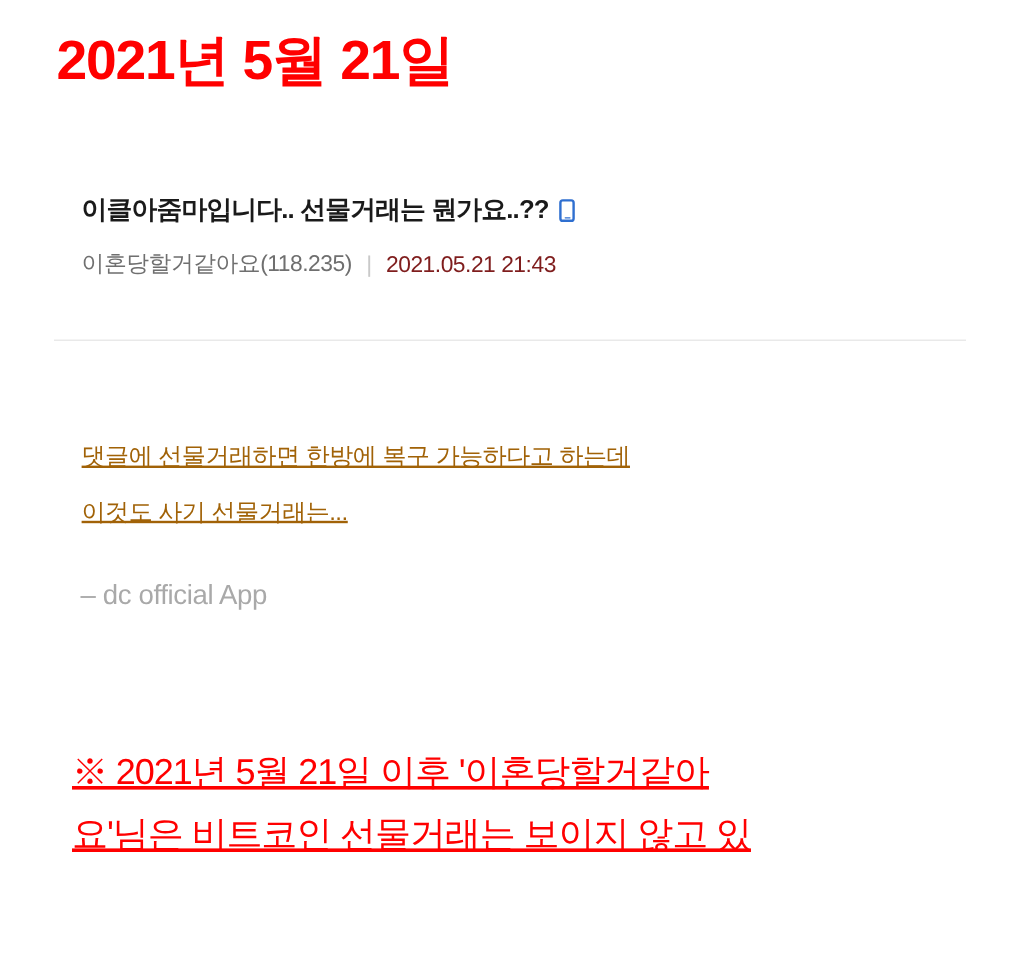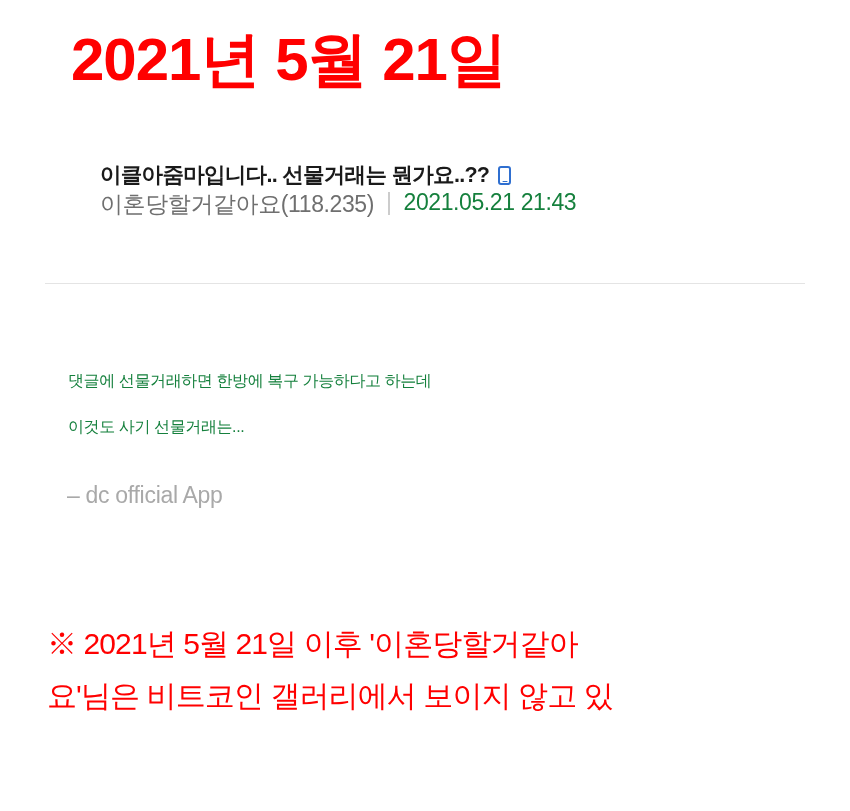--- a/index.html
+++ b/index.html
@@ -20,35 +20,33 @@
     position: relative;
     background: #ffffff;
     box-sizing: border-box;
   }
 
   
   .headline-top {
     position: absolute;
     left: 47px;
     top: 20px;
-    font-size: 60px;
+    font-size: 46px;
     font-weight: 700;
     color: #ff0000;
     letter-spacing: -1px;
     white-space: nowrap;
-    margin-left: 24px;
   }
 
   
   .post-card {
     position: absolute;
-    left: 12px;
+    left: 0;
     top: 160px;
     width: 741px;
-    padding-left: 20px;
   }
   .post-title-row {
     padding: 0 0 0 68px;
     display: flex;
     align-items: center;
     gap: 9px;
   }
   .post-title {
     font-size: 21.5px;
     font-weight: 700;
@@ -74,77 +72,80 @@
     transform: translateX(-50%);
     bottom: 1px;
     width: 5px;
     height: 1.5px;
     background: #2f6fd0;
     border-radius: 1px;
   }
 
   .post-meta {
     padding: 0 0 0 68px;
+    margin-top: 18px;
     display: flex;
-    align-items: flex-start;
-    font-size: 23px;
+    align-items: flex-end;
+    font-size: 19px;
     color: #7d7d7d;
     letter-spacing: -0.4px;
     white-space: nowrap;
   }
   .post-meta .author { color: #6f6f6f; }
   .post-meta .sep {
     margin: 0 12px;
     color: #c9c9c9;
   }
-  .post-meta .date { color: #15803d; }
+  .post-meta .date { color: #7f1d1d; }
 
   .divider {
     position: absolute;
     left: 45px;
     top: 283px;
     width: 760px;
     height: 1px;
     background: #e4e4e4;
   }
 
   
   .post-body {
     position: absolute;
     left: 68px;
     top: 358px;
     width: 730px;
-    font-size: 16px;
-    color: #15803d;
+    font-size: 20px;
+    color: #a16207;
     line-height: 46px;
     letter-spacing: -0.4px;
+    text-decoration: underline;
   }
   .post-body .line { white-space: nowrap; }
 
   .post-sig {
     position: absolute;
     left: 67px;
     top: 482px;
     font-size: 23px;
     color: #a9a9a9;
     letter-spacing: -0.3px;
     white-space: nowrap;
   }
 
   
   .note-bottom {
     position: absolute;
-    left: 47px;
+    left: 60px;
     top: 618px;
     width: 780px;
     font-size: 30px;
     color: #ff0000;
     line-height: 52px;
     letter-spacing: -0.9px;
     font-weight: 400;
+    text-decoration: underline;
   }
   .note-bottom .nline { display: block; white-space: nowrap; }
 </style>
 </head>
 <body>
 
 <div class="page">
 
   <div class="headline-top">2021년 5월 21일</div>
 
@@ -167,16 +168,16 @@
 
   <div class="post-body">
     <div class="line">댓글에 선물거래하면 한방에 복구 가능하다고 하는데</div>
     <div class="line">이것도 사기 선물거래는...</div>
   </div>
 
   <div class="post-sig">– dc official App</div>
 
   <div class="note-bottom">
     <span class="nline">※ 2021년 5월 21일 이후 '이혼당할거같아</span>
-    <span class="nline">요'님은 비트코인 갤러리에서 보이지 않고 있</span>
+    <span class="nline">요'님은 비트코인 선물거래는 보이지 않고 있</span>
   </div>
 
 </div>
 
 </body></html>

